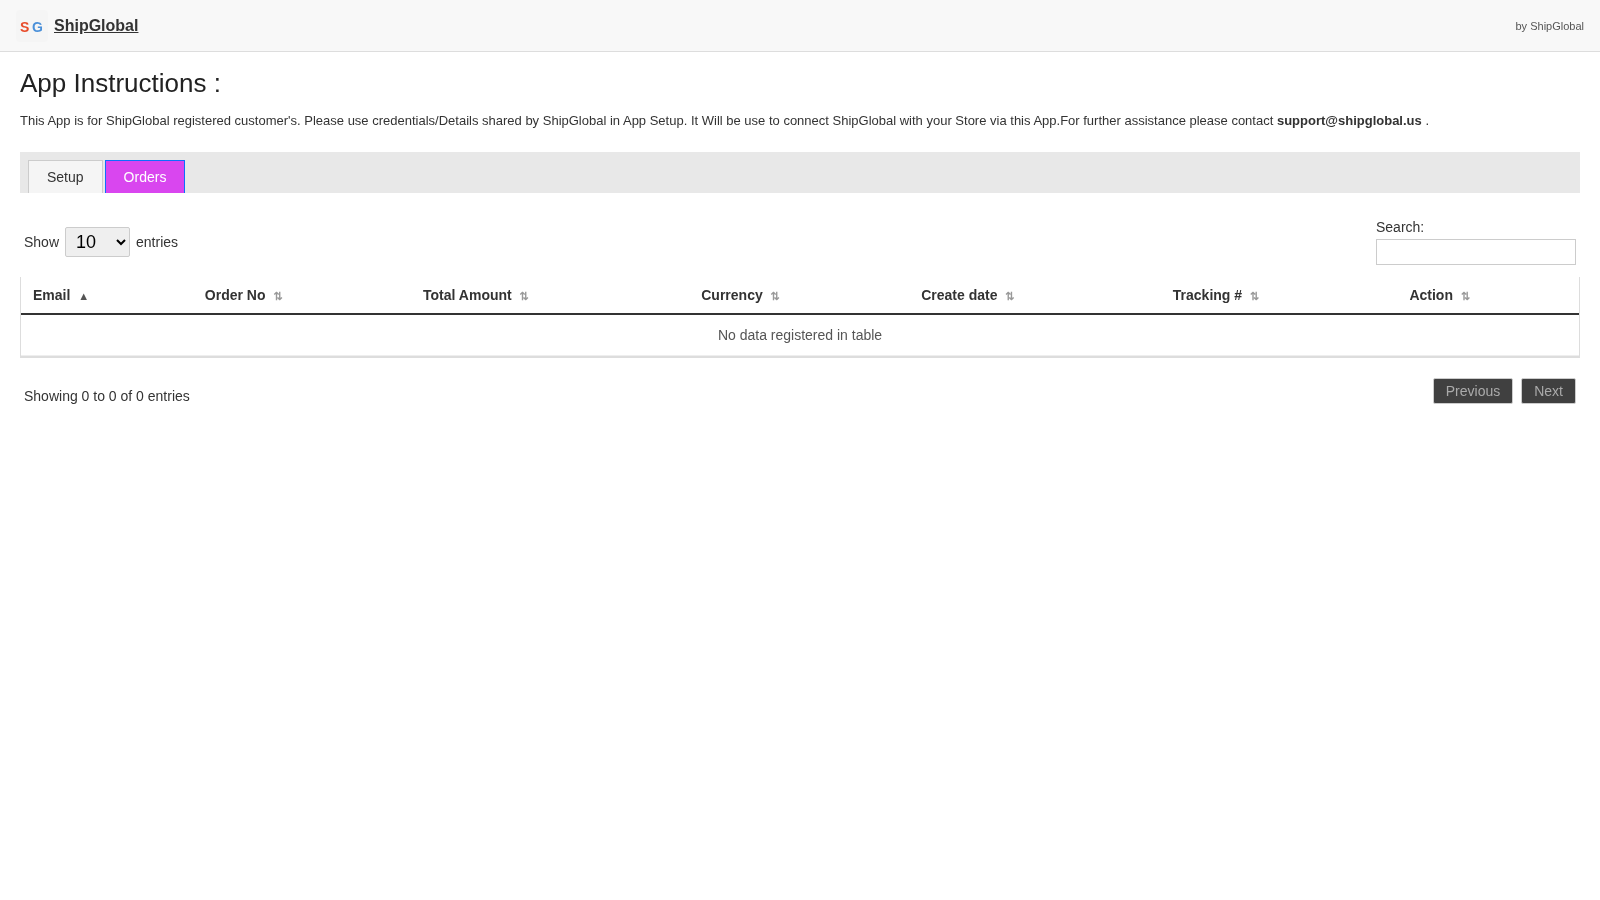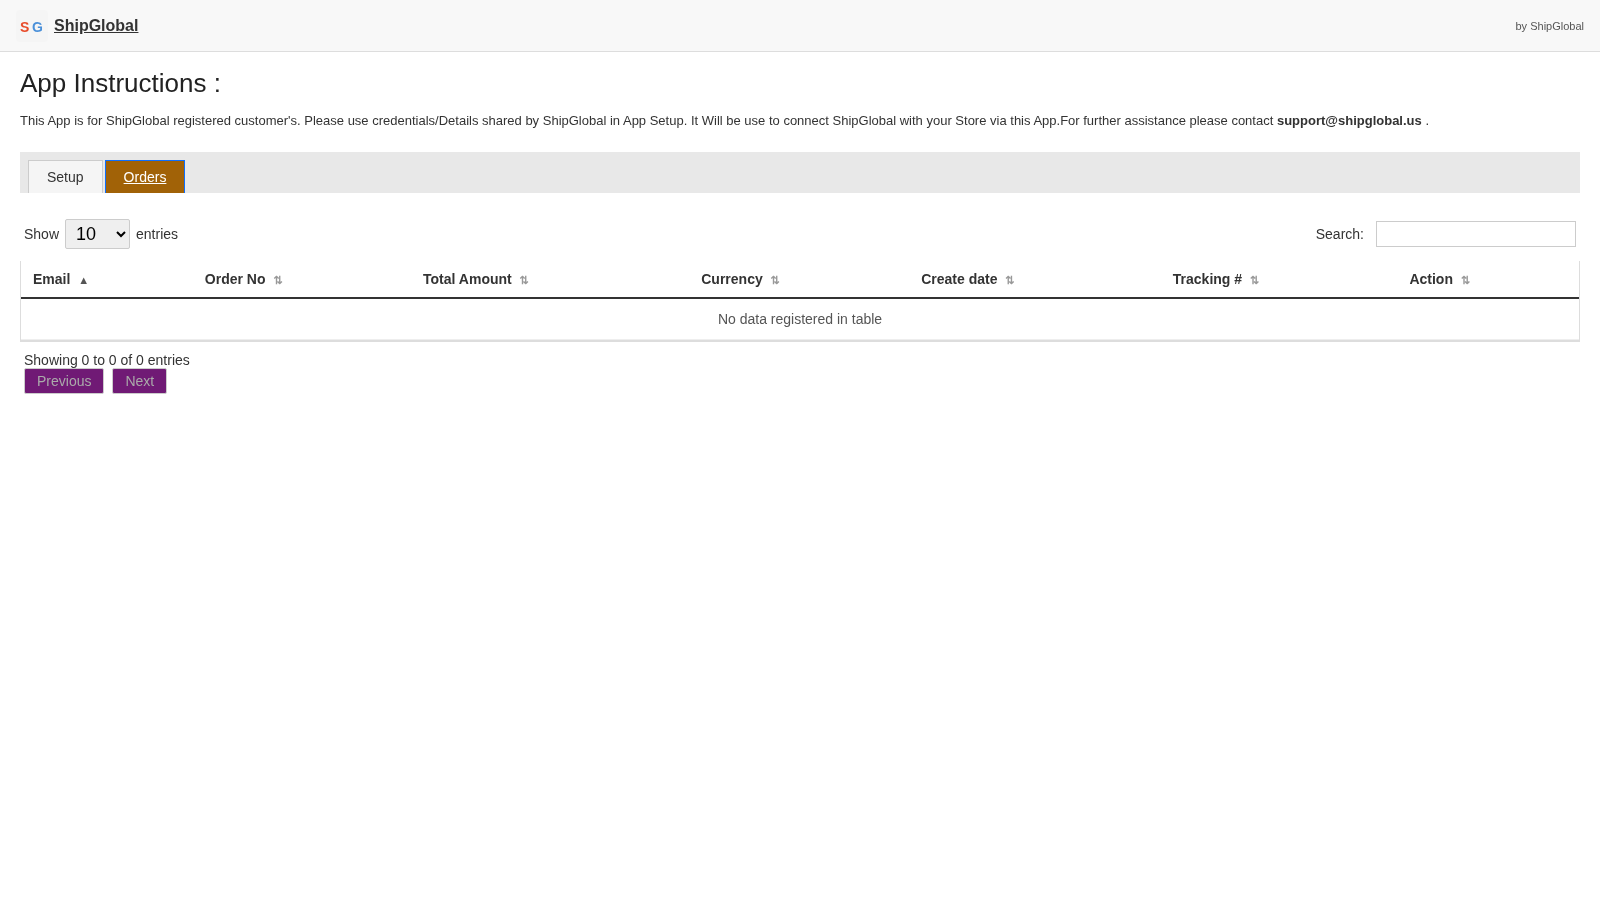--- a/index.html
+++ b/index.html
@@ -93,24 +93,23 @@
       cursor: pointer;
       border: 1px solid #ccc;
       background: #f5f5f5;
       font-size: 14px;
       color: #333;
       border-bottom: none;
       margin-right: 2px;
     }
 
     .tab.active {
-      background: #a16207;
+      background: #d946ef;
       color: #fff;
       border-color: #0d6efd;
-      text-decoration: underline;
     }
 
     
     .table-controls {
       display: flex;
       align-items: center;
       justify-content: space-between;
       margin-bottom: 12px;
       padding: 0 4px;
     }
@@ -124,23 +123,24 @@
 
     .show-entries select {
       padding: 3px 6px;
       font-size: 18px;
       border: 1px solid #ccc;
       border-radius: 2px;
     }
 
     .search-area {
       display: flex;
-      align-items: center;
-      gap: 12px;
-      font-size: 14px;
+      align-items: flex-start;
+      gap: 4px;
+      font-size: 14px;
+      flex-direction: column;
     }
 
     .search-area input {
       border: 1px solid #ccc;
       padding: 4px 8px;
       font-size: 14px;
       width: 200px;
     }
 
     
@@ -190,27 +190,26 @@
 
     .no-data-row td {
       text-align: center;
       padding: 20px;
       color: #555;
     }
 
     
     .table-footer {
       display: flex;
-      align-items: flex-start;
+      align-items: flex-end;
       justify-content: space-between;
-      padding: 10px 4px;
+      padding: 20px 4px;
       font-size: 14px;
       color: #333;
       border-top: 1px solid #ddd;
-      flex-direction: column;
     }
 
     .pagination-buttons {
       display: flex;
       gap: 8px;
     }
 
     .pagination-btn {
       padding: 4px 12px;
       border: 1px solid #ccc;
@@ -218,21 +217,21 @@
       cursor: pointer;
       font-size: 14px;
       color: #555;
       border-radius: 2px;
     }
 
     .pagination-btn:disabled,
     .pagination-btn.disabled {
       color: #aaa;
       cursor: default;
-      background: #701a75;
+      background: #404040;
     }
 
     .table-wrapper {
       border: 1px solid #ddd;
       border-top: none;
     }
 
     .tab-content {
       padding: 10px 0;
     }

